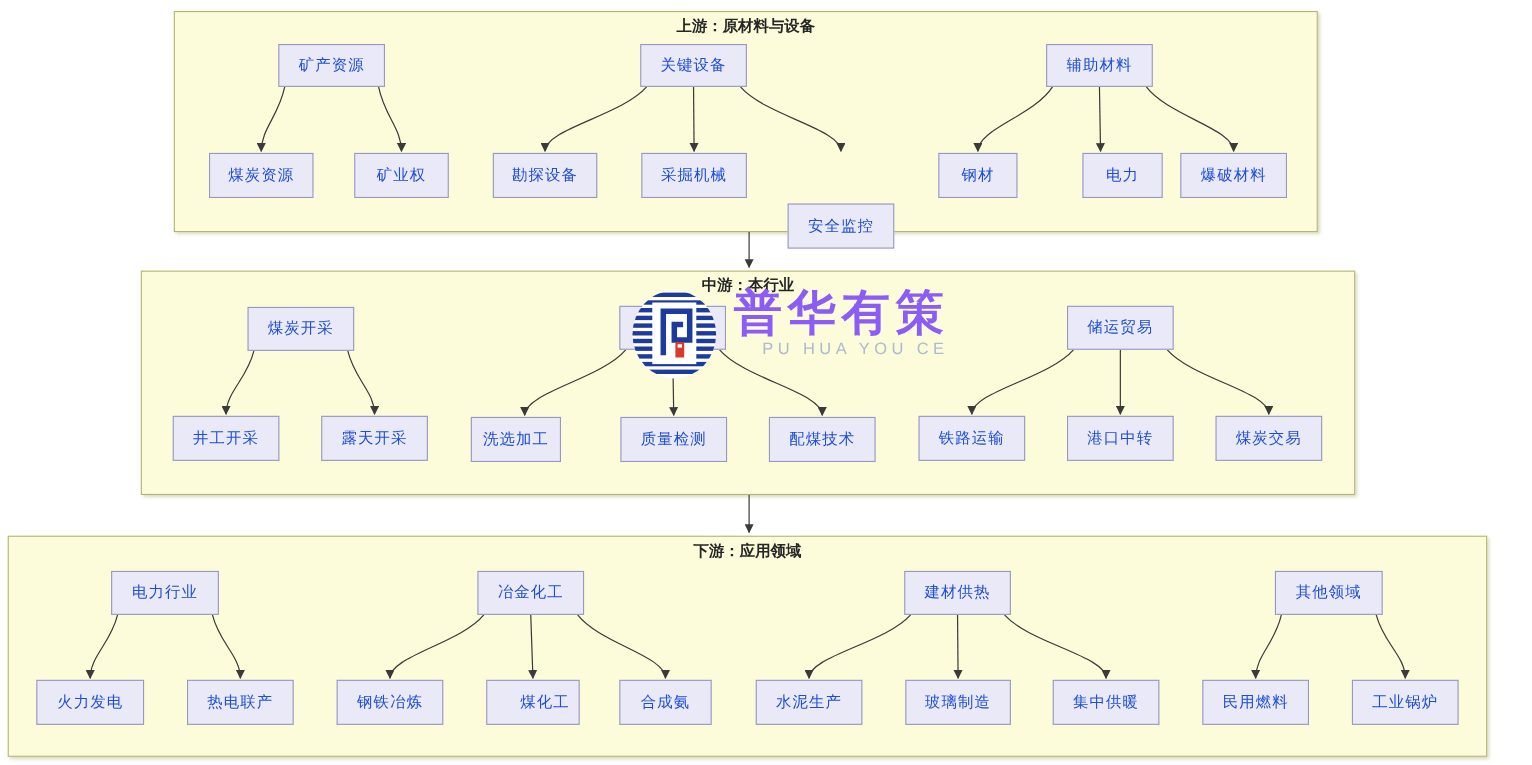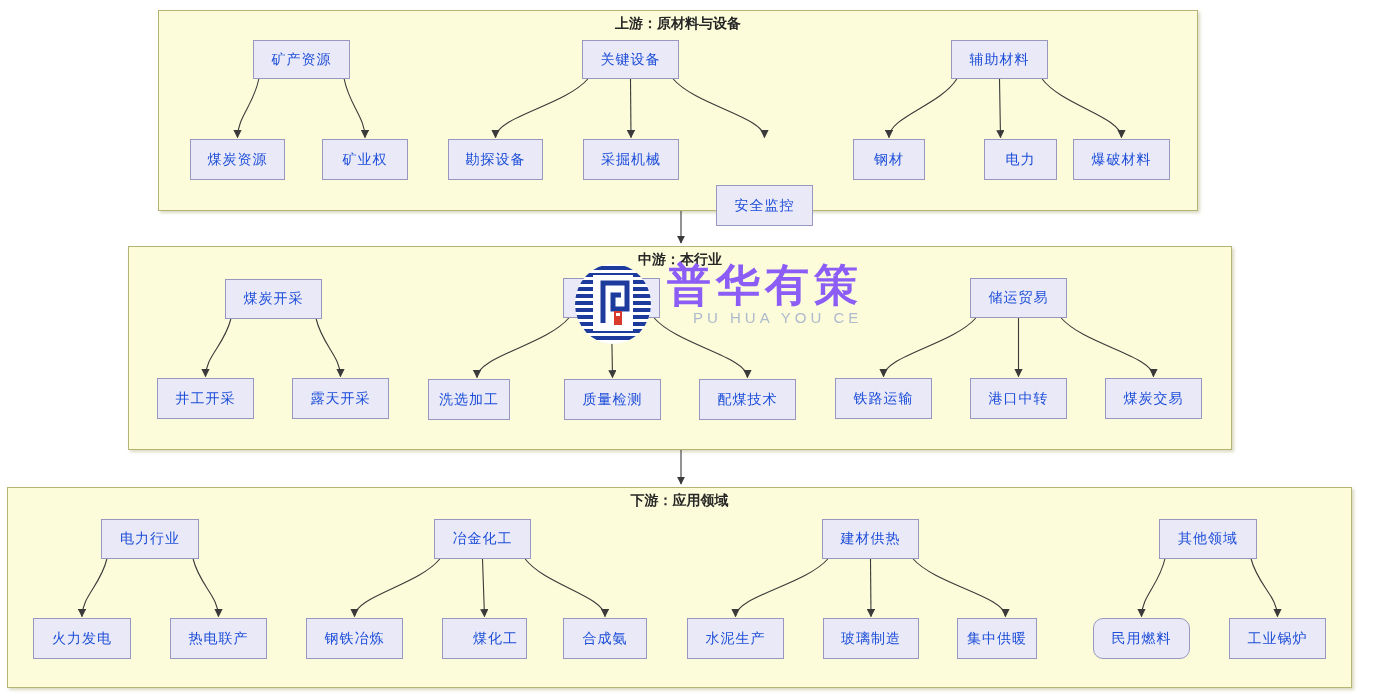--- a/index.html
+++ b/index.html
@@ -127,16 +127,16 @@
     <div class="node" style="left: 434px; top: 519px; width: 97px; height: 40px;">冶金化工</div>
     <div class="node" style="left: 822px; top: 519px; width: 97px; height: 40px;">建材供热</div>
     <div class="node" style="left: 1159px; top: 519px; width: 98px; height: 40px;">其他领域</div>
     <div class="node" style="left: 33px; top: 618px; width: 98px; height: 41px;">火力发电</div>
     <div class="node" style="left: 170px; top: 618px; width: 97px; height: 41px;">热电联产</div>
     <div class="node" style="left: 306px; top: 618px; width: 97px; height: 41px;">钢铁冶炼</div>
     <div class="node" style="left: 442px; top: 618px; width: 85px; height: 41px; padding-left: 22px;">煤化工</div>
     <div class="node" style="left: 563px; top: 618px; width: 84px; height: 41px;">合成氨</div>
     <div class="node" style="left: 687px; top: 618px; width: 97px; height: 41px;">水泥生产</div>
     <div class="node" style="left: 823px; top: 618px; width: 96px; height: 41px;">玻璃制造</div>
-    <div class="node" style="left: 957px; top: 618px; width: 80px; height: 41px; text-align: right;">集中供暖</div>
-    <div class="node" style="left: 1093px; top: 618px; width: 97px; height: 41px; border-radius: 10px;">民用燃料</div>
+    <div class="node" style="left: 957px; top: 618px; width: 97px; height: 41px; text-align: right;">集中供暖</div>
+    <div class="node" style="left: 1093px; top: 618px; width: 97px; height: 41px;">民用燃料</div>
     <div class="node" style="left: 1229px; top: 618px; width: 97px; height: 41px;">工业锅炉</div>
   </div>
 
 </body></html>

